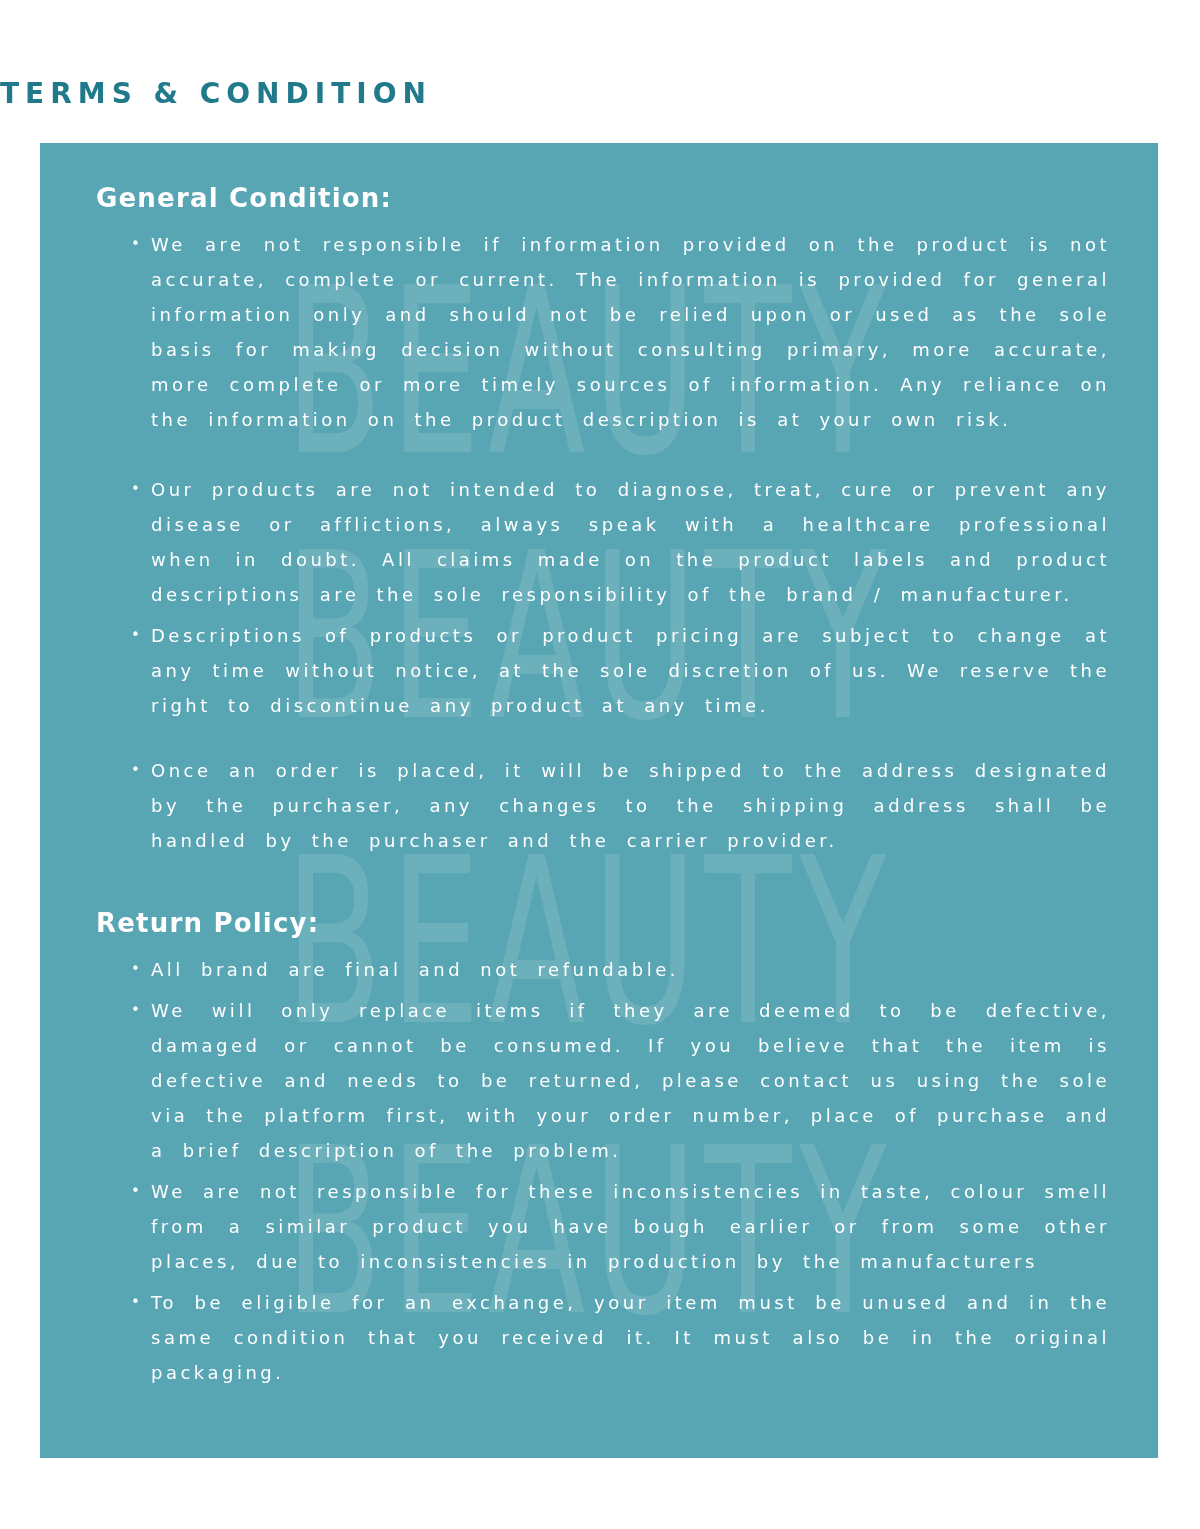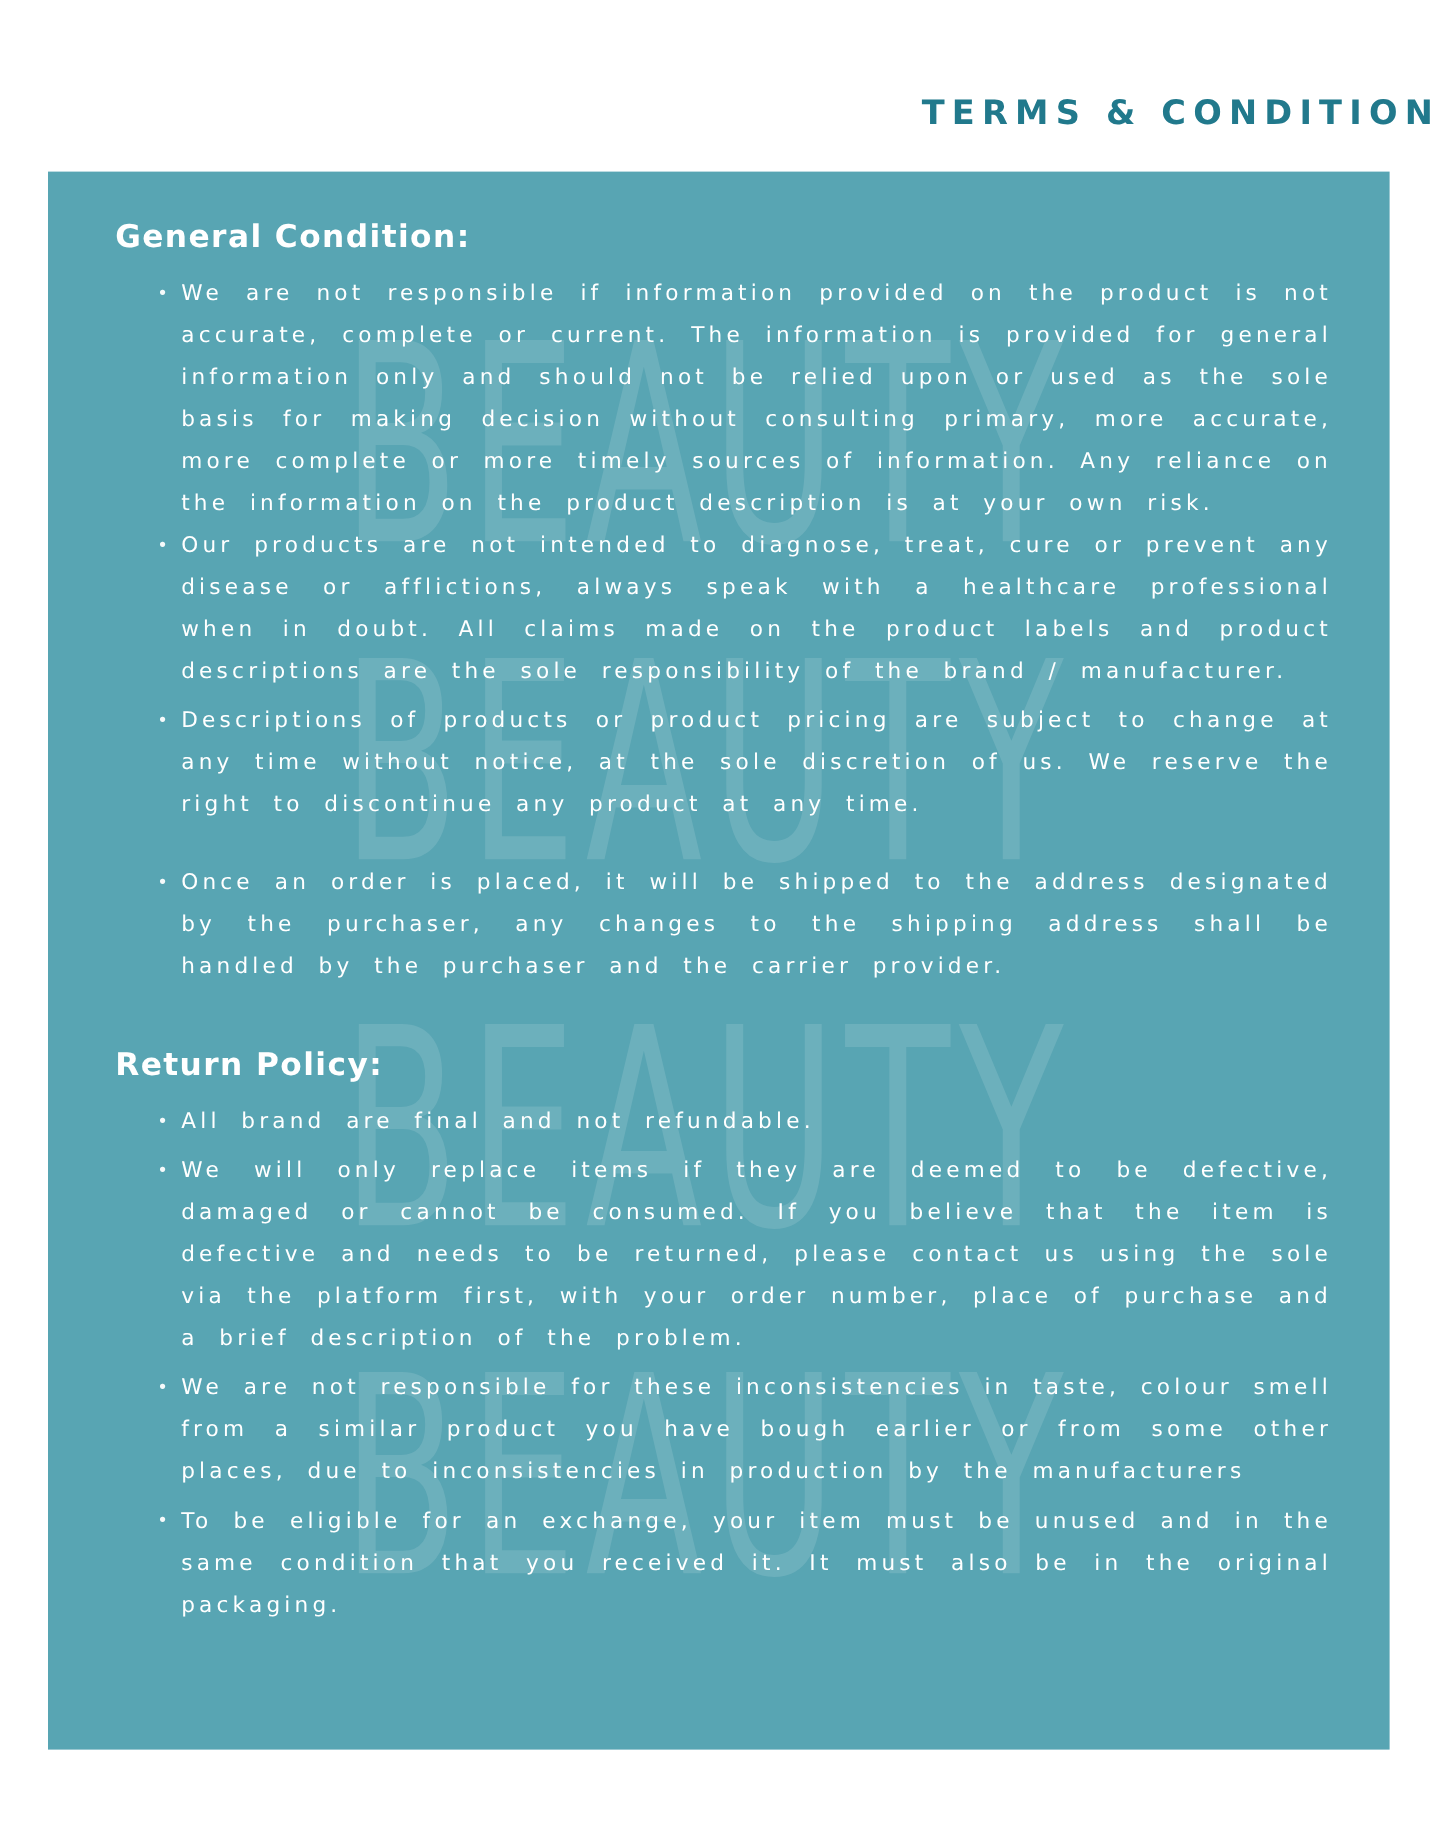--- a/index.html
+++ b/index.html
@@ -18,21 +18,21 @@
     width: 1200px;
     height: 1529px;
     background: #ffffff;
     overflow: hidden;
   }
   .title {
     position: absolute;
     top: 78px;
     left: 0;
     width: 100%;
-    text-align: right;
+    text-align: left;
     font-size: 28px;
     line-height: 32px;
     font-weight: bold;
     letter-spacing: 6px;
     color: var(--accent);
   }
   .panel {
     position: absolute;
     left: 40px;
     top: 143px;
@@ -62,21 +62,21 @@
   .wm4 { top: 975px; }
   .section { position: relative; z-index: 2; }
   .section h2 {
     color: var(--text);
     font-size: 26px;
     line-height: 30px;
     font-weight: bold;
     letter-spacing: 1.2px;
     margin-bottom: 14px;
   }
-  .s1 { }
+  .s1 { margin-bottom: 35px; }
   .s2 { margin-bottom: 30px; }
   .s3 { margin-bottom: 50px; }
   .s4 { margin-bottom: 0; }
   .bullets {
     list-style: none;
     margin-left: 35px;
   }
   .bullets li {
     position: relative;
     padding-left: 20px;

